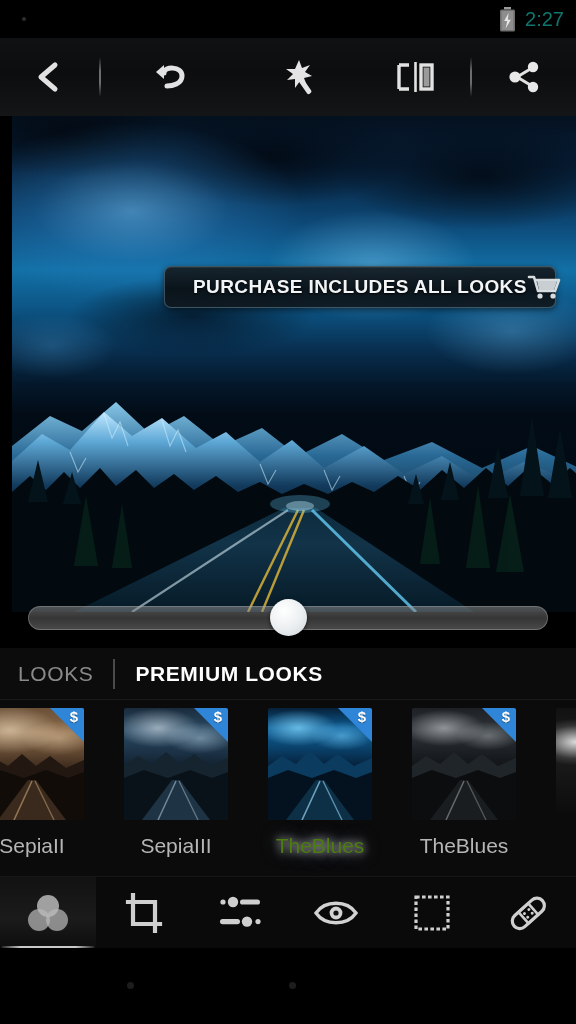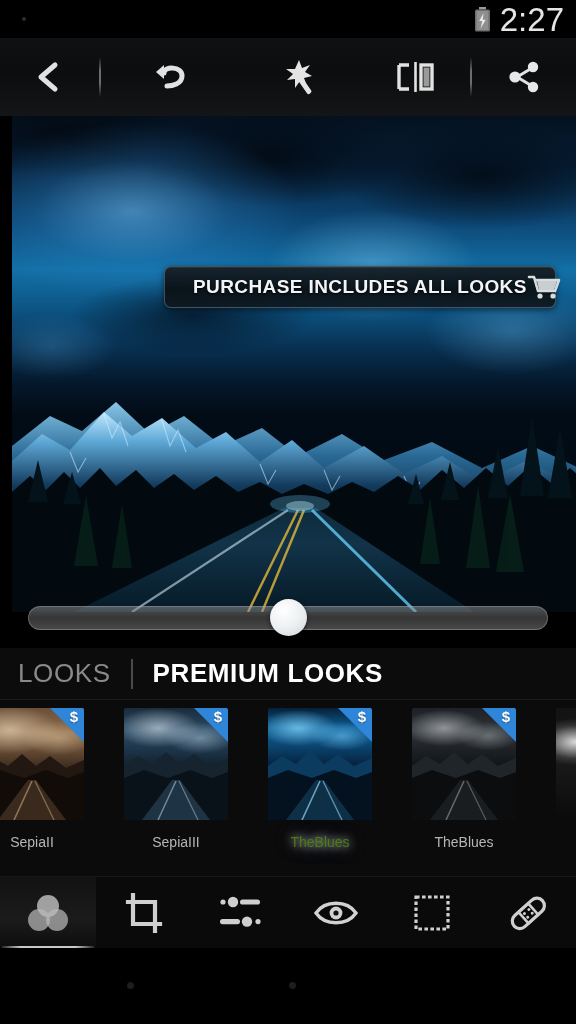--- a/index.html
+++ b/index.html
@@ -43,22 +43,22 @@
     border-radius: 50%;
     background: #2e2e2e;
   }
   .battery {
     position: relative;
     width: 17px; height: 25px;
     margin-right: 9px;
   }
   .battery svg { display:block; }
   .clock {
-    color: #e5e5e5;
-    font-size: 33px;
+    color: #0f766e;
+    font-size: 20px;
     letter-spacing: 0px;
     line-height: 1;
   }
 
   
   .toolbar {
     position: absolute;
     top: 38px; left: 0;
     width: 576px;
     height: 78px;
@@ -205,21 +205,21 @@
     width: 576px;
     height: 52px;
     background: #0c0c0c;
     display: flex;
     align-items: center;
     padding-left: 18px;
     box-sizing: border-box;
     border-bottom: 1px solid #1a1a1a;
   }
   .tab {
-    font-size: 26px;
+    font-size: 21px;
     letter-spacing: 0.6px;
     cursor: pointer;
   }
   .tab.inactive { color: #8a8a8a; }
   .tab.active { color: #ffffff; font-weight: bold; }
   .tab-sep {
     width: 2px;
     height: 30px;
     background: #4a4a4a;
     margin: 0 20px;
@@ -268,21 +268,21 @@
     position: absolute;
     right: 6px; top: 1px;
     color: #ffffff;
     font-size: 15px;
     font-weight: bold;
     line-height: 1;
     text-shadow: 0 1px 1px rgba(0,0,0,0.4);
   }
   .look-label {
     margin-top: 14px;
-    font-size: 14px;
+    font-size: 21px;
     color: #b6b6b6;
     white-space: nowrap;
   }
   .look-item.selected .look-label {
     color: #4d7c0f;
     font-weight: normal;
     text-shadow: 0 0 9px rgba(255,255,255,0.85), 0 0 18px rgba(200,225,255,0.5);
   }
 
   

